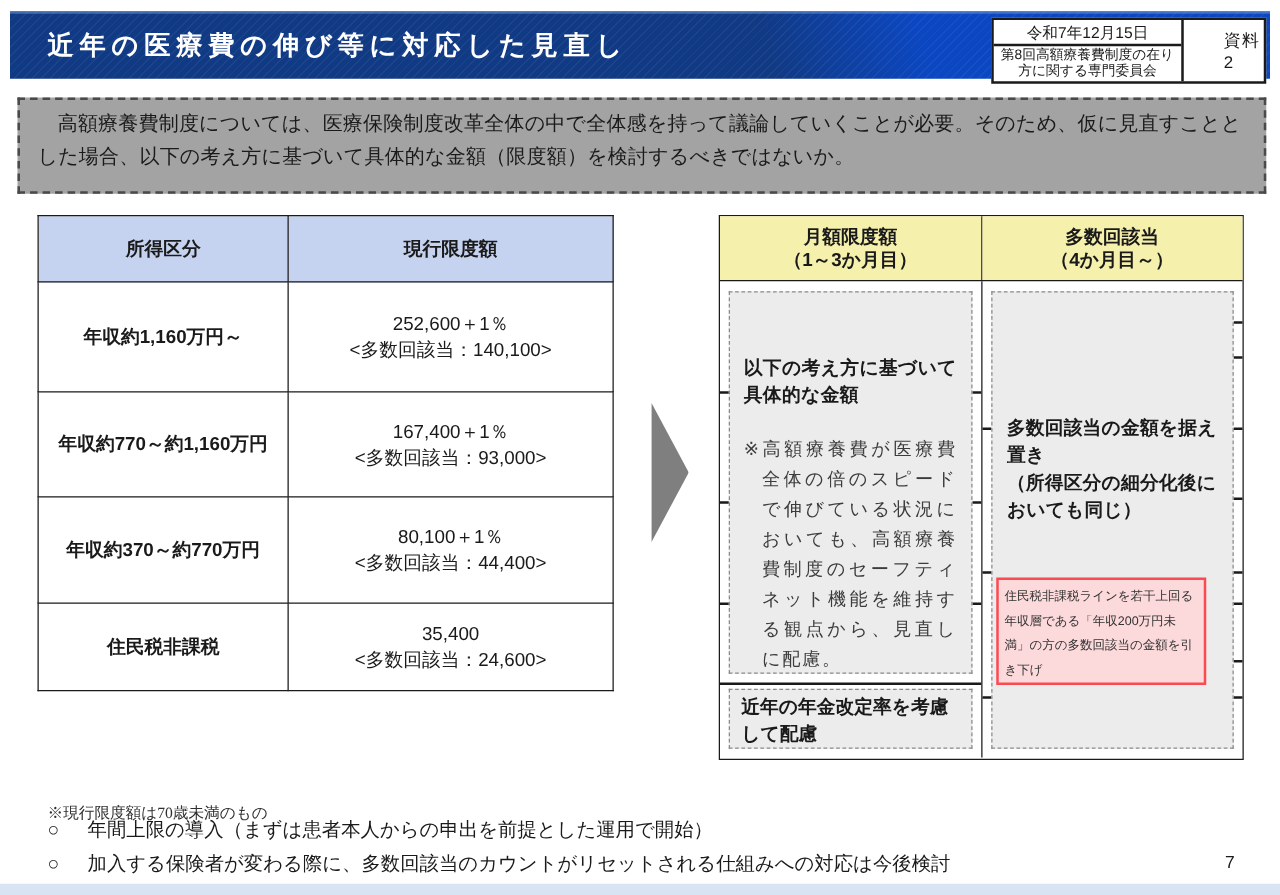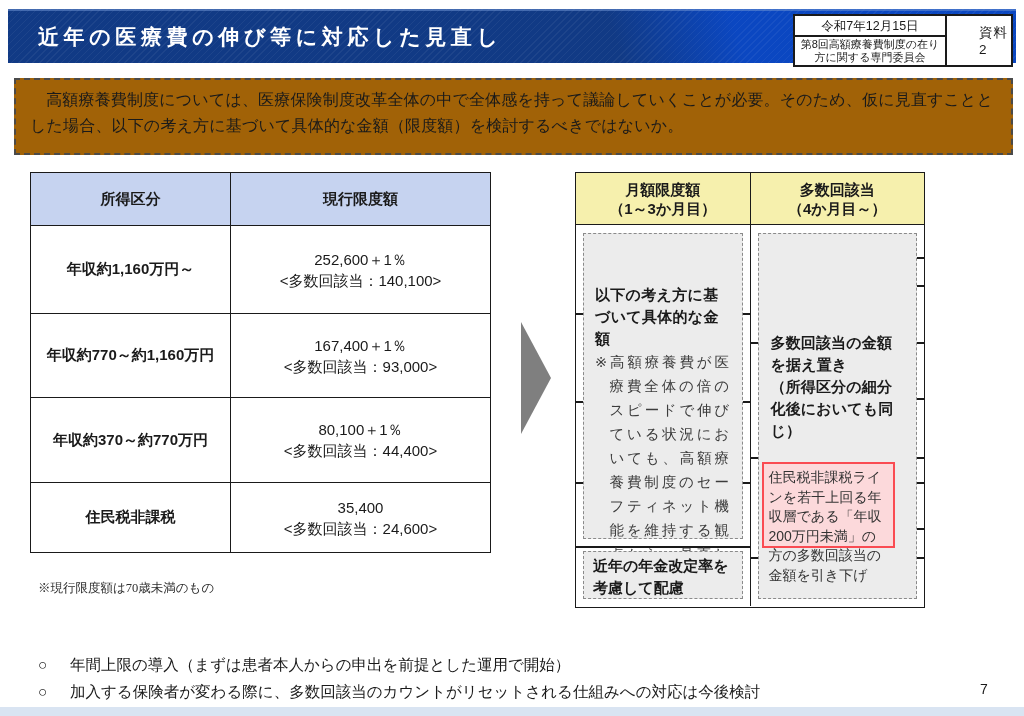--- a/index.html
+++ b/index.html
@@ -36,21 +36,21 @@
     flex:1;font-size:11px;line-height:13px;text-align:center;
     display:flex;align-items:center;justify-content:center;padding:0 2px;
   }
   .meta-doc{
     flex:1;display:flex;align-items:center;justify-content:center;
     font-size:13.5px;letter-spacing:0.08em;margin-left:32px;
   }
   
   .intro-box{
     position:absolute;left:14px;top:78px;width:999px;height:77px;box-sizing:border-box;
-    border:2px dashed #4a4a4a;background:#a16207;
+    border:2px dashed #4a4a4a;background:#a3a3a3;
     padding:7px 14px;font-size:16px;line-height:1.62;letter-spacing:0.01em;
   }
   
   .income-table{
     position:absolute;left:30px;top:172px;width:460px;
     border-collapse:collapse;table-layout:fixed;
   }
   .income-table td,.income-table th{
     border:1.5px solid #1a1a1a;text-align:center;vertical-align:middle;
     font-size:15px;padding:0 4px;box-sizing:border-box;margin-top:34px;
@@ -60,32 +60,32 @@
   .income-table thead tr{height:53px;}
   .income-table thead th{background:#c6d3f0;font-weight:bold;}
   .income-table tbody tr:nth-child(1){height:88px;}
   .income-table tbody tr:nth-child(2){height:84px;}
   .income-table tbody tr:nth-child(3){height:85px;}
   .income-table tbody tr:nth-child(4){height:70px;}
   .income-table tbody tr:nth-child(5){height:60px;}
   .income-table .cat{font-weight:bold;}
   .income-table .val div{line-height:21px;}
   .tbl-footnote{
-    position:absolute;left:38px;top:580px;font-size:12.5px;color:#2e2e2e;
+    position:absolute;left:38px;top:642px;font-size:12.5px;color:#2e2e2e;
     font-family:"Liberation Serif","DejaVu Serif",serif;
   }
   
   .big-arrow{
     position:absolute;left:521px;top:322px;width:30px;height:112px;
     background:#7f7f7f;
     clip-path:polygon(0 0,100% 50%,0 100%);
   }
   
   .rev-table{
-    position:absolute;left:575px;top:172px;width:350px;height:436px;box-sizing:border-box;
+    position:absolute;left:575px;top:172px;width:420px;height:436px;box-sizing:border-box;
     border:1.5px solid #1a1a1a;background:#ffffff;
   }
   .rev-head{display:flex;height:52px;border-bottom:1.5px solid #1a1a1a;box-sizing:border-box;}
   .rev-head .hcell{
     flex:1;background:#f6f0ad;font-weight:bold;font-size:15px;line-height:19px;
     display:flex;align-items:center;justify-content:center;text-align:center;
     white-space:pre-line;box-sizing:border-box;
   }
   .rev-head .hcell:first-child{border-right:1.5px solid #1a1a1a;}
   .rev-body{position:relative;display:flex;height:381px;}
@@ -93,30 +93,30 @@
   .rev-col.left{border-right:1.5px solid #1a1a1a;}
   .rowline{position:absolute;left:0;right:0;height:1.5px;background:#1a1a1a;z-index:0;}
   .rowtick{position:absolute;right:0;width:9px;height:1.5px;background:#1a1a1a;z-index:0;}
   .dash-box{
     position:absolute;left:7px;right:7px;box-sizing:border-box;z-index:1;
     background:#ececec;border:1.6px dashed #8a8a8a;
   }
   .monthly-box{top:8px;height:306px;padding:50px 11px 0 11px;}
   .monthly-title{font-weight:bold;font-size:15px;line-height:22px;letter-spacing:0.02em;}
   .monthly-note{
-    font-size:14.5px;line-height:24px;color:#3c3c3c;
+    margin-top:20px;font-size:14.5px;line-height:24px;color:#3c3c3c;
     letter-spacing:0.1em;text-indent:-1em;padding-left:1em;text-align:justify;
   }
   .pension-box{top:326px;height:48px;padding:3px 9px 0 9px;font-weight:bold;font-size:15px;line-height:22px;}
   .freeze-box{top:8px;height:366px;padding:98px 12px 0 12px;}
   .freeze-title{font-weight:bold;font-size:15px;line-height:22px;white-space:pre-line;letter-spacing:0.01em;}
   .red-box{
     position:absolute;z-index:2;left:11px;right:29px;top:237px;height:86px;box-sizing:border-box;
     background:#fcd9db;border:2px solid #fa4b52;
-    padding:4px 5px;font-size:14px;line-height:19.5px;color:#333333;
+    padding:4px 5px;font-size:10px;line-height:19.5px;color:#333333;
   }
   
   .bullet-list{position:absolute;left:30px;top:651px;width:930px;}
   .bullet-item{display:flex;font-size:15.5px;line-height:27px;}
   .bullet-item .marker{width:40px;flex:none;padding-left:8px;box-sizing:border-box;}
   .page-number{position:absolute;left:980px;top:681px;font-size:14px;}
   .bottom-strip{position:absolute;left:0;right:0;bottom:0;height:9px;background:#d9e4f2;}
 </style>
 </head>
 <body>

